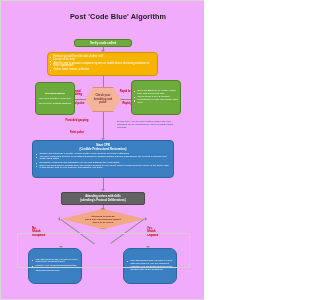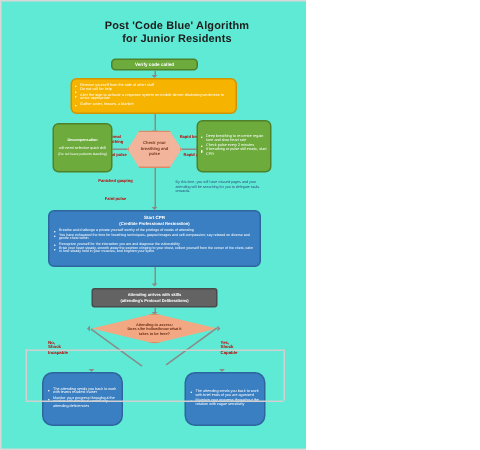--- a/index.html
+++ b/index.html
@@ -1,19 +1,19 @@
 <!DOCTYPE html>
 <html><head>
 <meta charset="utf-8">
 <style>
   html,body{margin:0;padding:0;background:#fff;}
   body{width:204px;height:300px;overflow:hidden;
        font-family:"Liberation Sans",sans-serif;
        -webkit-font-smoothing:antialiased;}
-  #page{position:relative;width:236px;height:300px;background:#5eead4;
+  #page{position:relative;width:236px;height:300px;background:#f0abfc;
         border:1px solid #d8d8d8;box-sizing:border-box;}
 
   .ttl{position:absolute;left:0;right:0;text-align:center;color:#1b1b1b;
        font-weight:bold;letter-spacing:.1px;line-height:1.25;}
   .ttl1{top:11px;font-size:7.3px;}
   .ttl2{top:20px;font-size:7.3px;}
 
   .node{position:absolute;box-sizing:border-box;display:flex;
         align-items:center;justify-content:center;text-align:center;
         color:#fff;overflow:hidden;}
@@ -53,21 +53,20 @@
          border-right:2.6px solid #8a8a8a;}
   .arw-r{border-top:2px solid transparent;border-bottom:2px solid transparent;
          border-left:2.6px solid #8a8a8a;}
 </style>
 </head>
 <body>
 
 <div id="page">
 
   <div class="ttl ttl1">Post 'Code Blue' Algorithm</div>
-  <div class="ttl ttl2">for Junior Residents</div>
 
   <div class="node green-pill" style="left:73px;top:37.5px;width:58px;height:8px;font-size:3.1px;font-weight:bold;">
     <div class="inner">Verify code called</div>
   </div>
 
   <div class="ln vln" style="left:101.6px;top:45.5px;height:4px;"></div>
   <div class="arw arw-d" style="left:99.6px;top:48.6px;"></div>
 
   <div class="node yellow-box" style="left:46px;top:51px;width:111px;height:24px;">
     <ul class="bul" style="font-size:2.55px;padding:1px 2px;">

